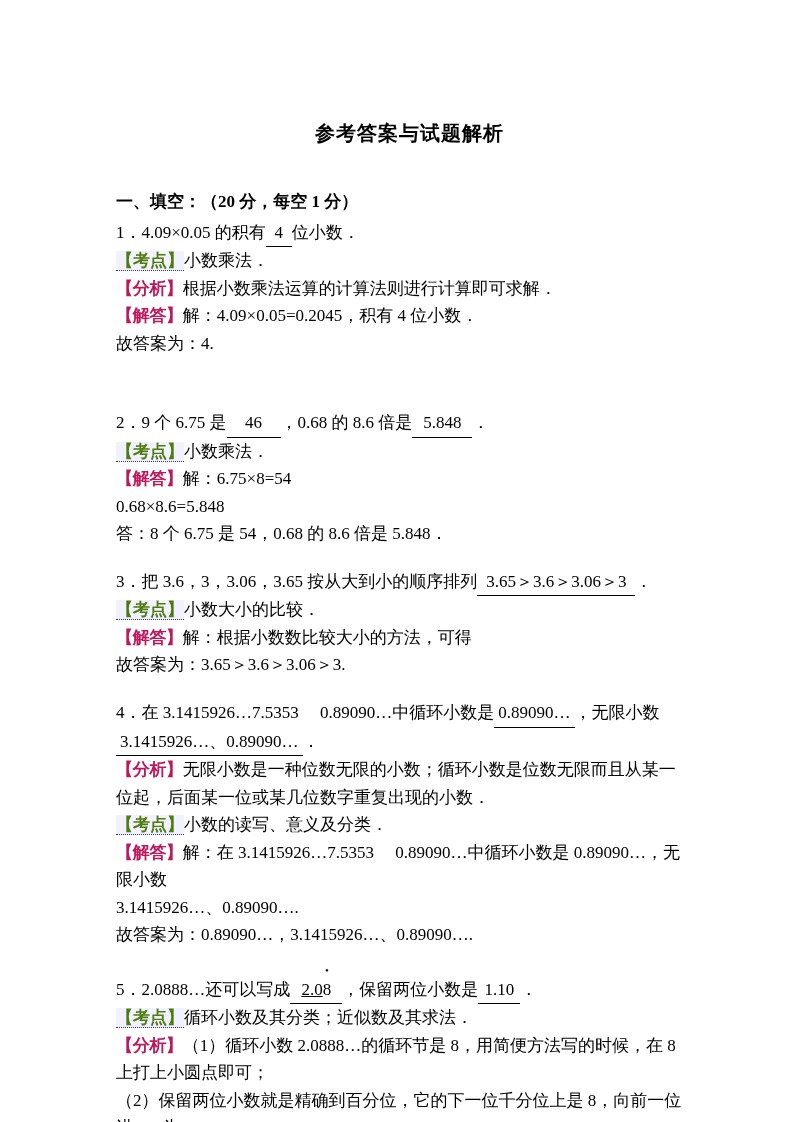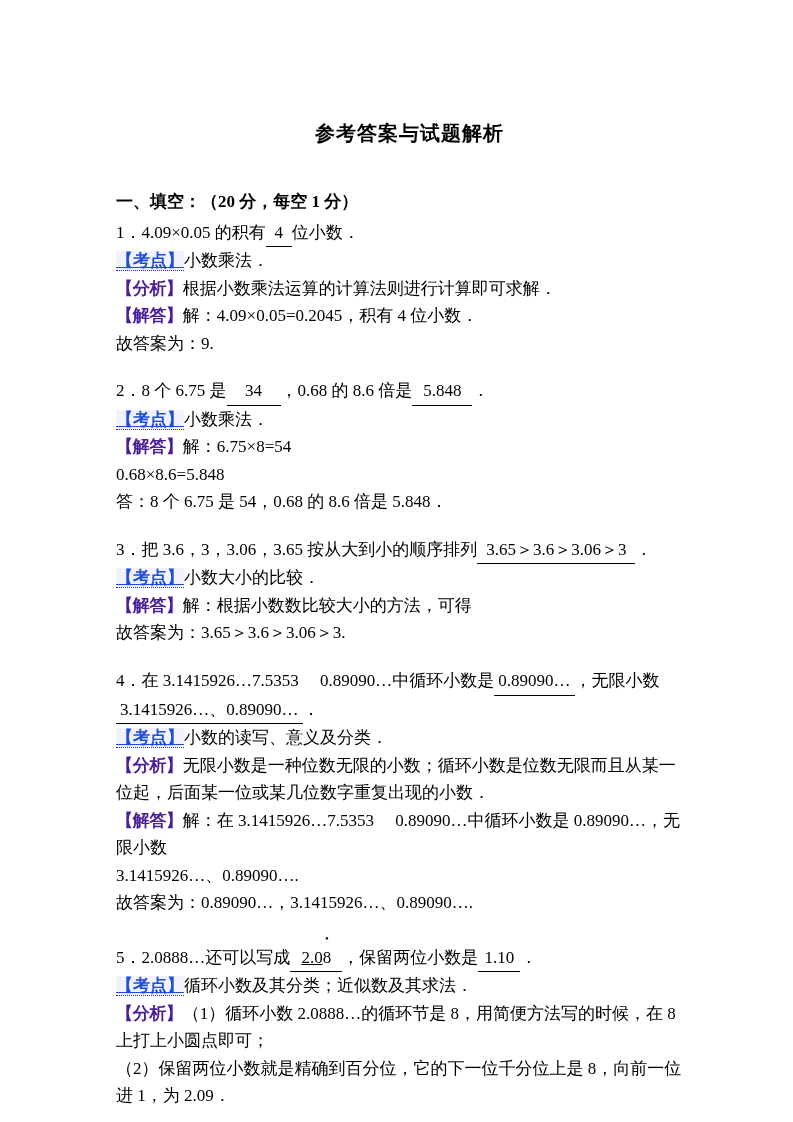--- a/index.html
+++ b/index.html
@@ -44,30 +44,29 @@
     margin-bottom: 3px;
   }
   .qblock {
     margin-bottom: 13px;
   }
   .line {
     margin: 0;
     padding: 0;
   }
   .tag {
-    color: #4c1d95;
+    color: #be185d;
     font-weight: bold;
     letter-spacing: -0.3px;
   }
   .kd {
-    color: #1d4ed8;
+    color: #4d7c0f;
     font-weight: bold;
     background: #f2f2ff;
     border-bottom: 1px dotted #2c2cc8;
-    text-decoration: underline;
   }
   .u {
     border-bottom: 1px solid #000;
     padding: 0 4px;
     display: inline-block;
     min-width: 18px;
     text-align: center;
   }
   .dot-over {
     position: relative;
@@ -101,28 +100,28 @@
       </div>
       <div class="line">
         <span class="kd">【考点】</span><span>小数乘法．</span>
       </div>
       <div class="line">
         <span class="tag">【分析】</span><span>根据小数乘法运算的计算法则进行计算即可求解．</span>
       </div>
       <div class="line">
         <span class="tag">【解答】</span><span>解：4.09×0.05=0.2045，积有 4 位小数．</span>
       </div>
-      <div class="line">故答案为：9.</div>
+      <div class="line">故答案为：4.</div>
     </div>
 
     <div class="gap"></div>
 
     <div class="qblock">
       <div class="line">
-        <span>2．</span><span>8 个 6.75 是</span><span class="u" style="min-width:46px;">34</span><span>，0.68 的 8.6 倍是</span><span class="u" style="min-width:52px;">5.848</span><span>．</span>
+        <span>2．</span><span>9 个 6.75 是</span><span class="u" style="min-width:46px;">46</span><span>，0.68 的 8.6 倍是</span><span class="u" style="min-width:52px;margin-top:32px;">5.848</span><span>．</span>
       </div>
       <div class="line">
         <span class="kd">【考点】</span><span>小数乘法．</span>
       </div>
       <div class="line">
         <span class="tag">【解答】</span><span>解：6.75×8=54</span>
       </div>
       <div class="line">0.68×8.6=5.848</div>
       <div class="line">答：8 个 6.75 是 54，0.68 的 8.6 倍是 5.848．</div>
     </div>
@@ -142,24 +141,24 @@
       <div class="line">故答案为：3.65＞3.6＞3.06＞3.</div>
     </div>
 
     <div class="gap"></div>
 
     <div class="qblock">
       <div class="line">
         <span>4．</span><span>在 3.1415926…7.5353　 0.89090…中循环小数是</span><span class="u" style="min-width:72px;">0.89090…</span><span>，无限小数</span><span class="u" style="min-width:140px;">3.1415926…、0.89090…</span><span>．</span>
       </div>
       <div class="line">
-        <span class="kd">【考点】</span><span>小数的读写、意义及分类．</span>
+        <span class="tag">【分析】</span><span>无限小数是一种位数无限的小数；循环小数是位数无限而且从某一位起，后面某一位或某几位数字重复出现的小数．</span>
       </div>
       <div class="line">
-        <span class="tag">【分析】</span><span>无限小数是一种位数无限的小数；循环小数是位数无限而且从某一位起，后面某一位或某几位数字重复出现的小数．</span>
+        <span class="kd">【考点】</span><span>小数的读写、意义及分类．</span>
       </div>
       <div class="line">
         <span class="tag">【解答】</span><span>解：在 3.1415926…7.5353　 0.89090…中循环小数是 0.89090…，无限小数</span>
       </div>
       <div class="line">3.1415926…、0.89090….</div>
       <div class="line">故答案为：0.89090…，3.1415926…、0.89090….</div>
     </div>
 
     <div class="gap"></div>
     <div class="gap"></div>

